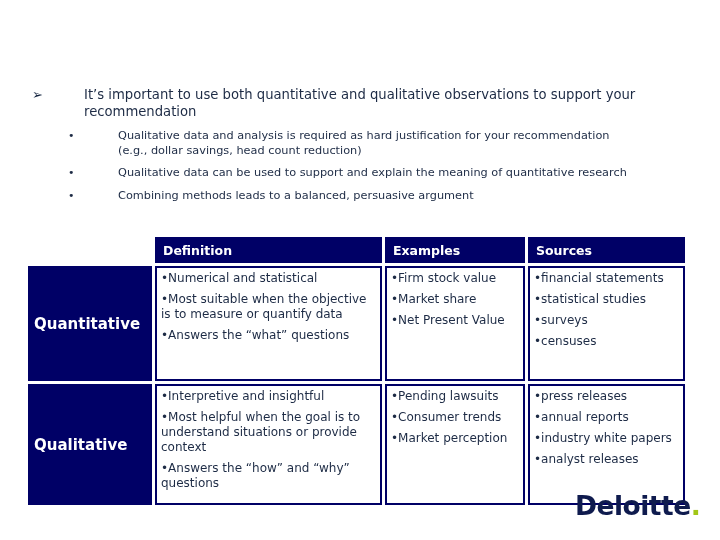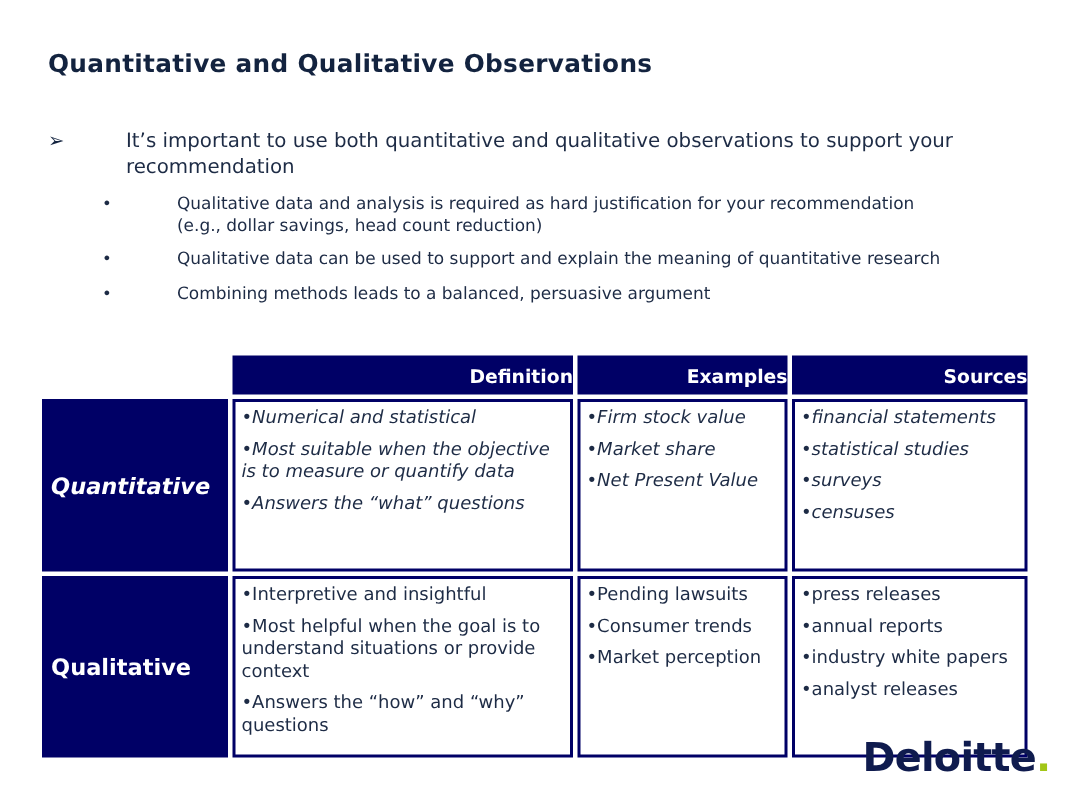--- a/index.html
+++ b/index.html
@@ -27,50 +27,49 @@
   .sub-bullet-text { width:532px;margin-left:18px; }
 
   table.obs-table {
     position:absolute; left:25px; top:234px;
     border-collapse:separate; border-spacing:3px; table-layout:fixed;
     width:663px;
   }
   .ghost { background:transparent; border:none; }
   th.colhead {
     background:#000066; color:#ffffff; font-size:12.5px; font-weight:bold;
-    text-align:right; vertical-align:middle; padding:0 0 0 8px; height:26px;
+    text-align:left; vertical-align:middle; padding:0 0 0 8px; height:26px;
   }
   td.rowlabel {
     background:#000066; color:#ffffff; font-size:15px; font-weight:bold;
     vertical-align:middle; padding:0 0 0 6px;
   }
   td.cell {
     background:#ffffff; border:2px solid #000066; vertical-align:top;
     padding:3px 2px 2px 4px; font-size:12px; color:#1d2b45;
   }
   .cell-bullet { line-height:15px; margin-bottom:6px; }
-  tr.body-row-1 td { height:106px;font-style:italic; }
+  tr.body-row-1 td { height:106px; }
   tr.body-row-2 td { height:112px; }
 
   .page-number {
     position:absolute; left:30px; top:519px;
     font-size:9px; font-weight:bold; color:#1d2b45;margin-top:25px;
   }
   .logo {
     position:absolute; left:575px; top:490px;
     font-size:26.5px; font-weight:bold; color:#0f1b4e; letter-spacing:-0.5px;
   }
   .logo-dot { color:#a2c617; }
 </style>
 </head>
 <body>
 
 <div class="slide">
 
-  <div class="title">Quantitative and Qualitative Observations</div>
 
   <div class="intro">
     <span class="intro-glyph">➢</span>
     <span class="intro-text">It’s important to use both quantitative and qualitative observations to support your recommendation</span>
   </div>
 
   <div class="sub-bullets">
     <div class="sub-bullet">
       <span class="sub-bullet-glyph">•</span>
       <span class="sub-bullet-text">Qualitative data and analysis is required as hard justification for your recommendation (e.g., dollar savings, head count reduction)</span>

